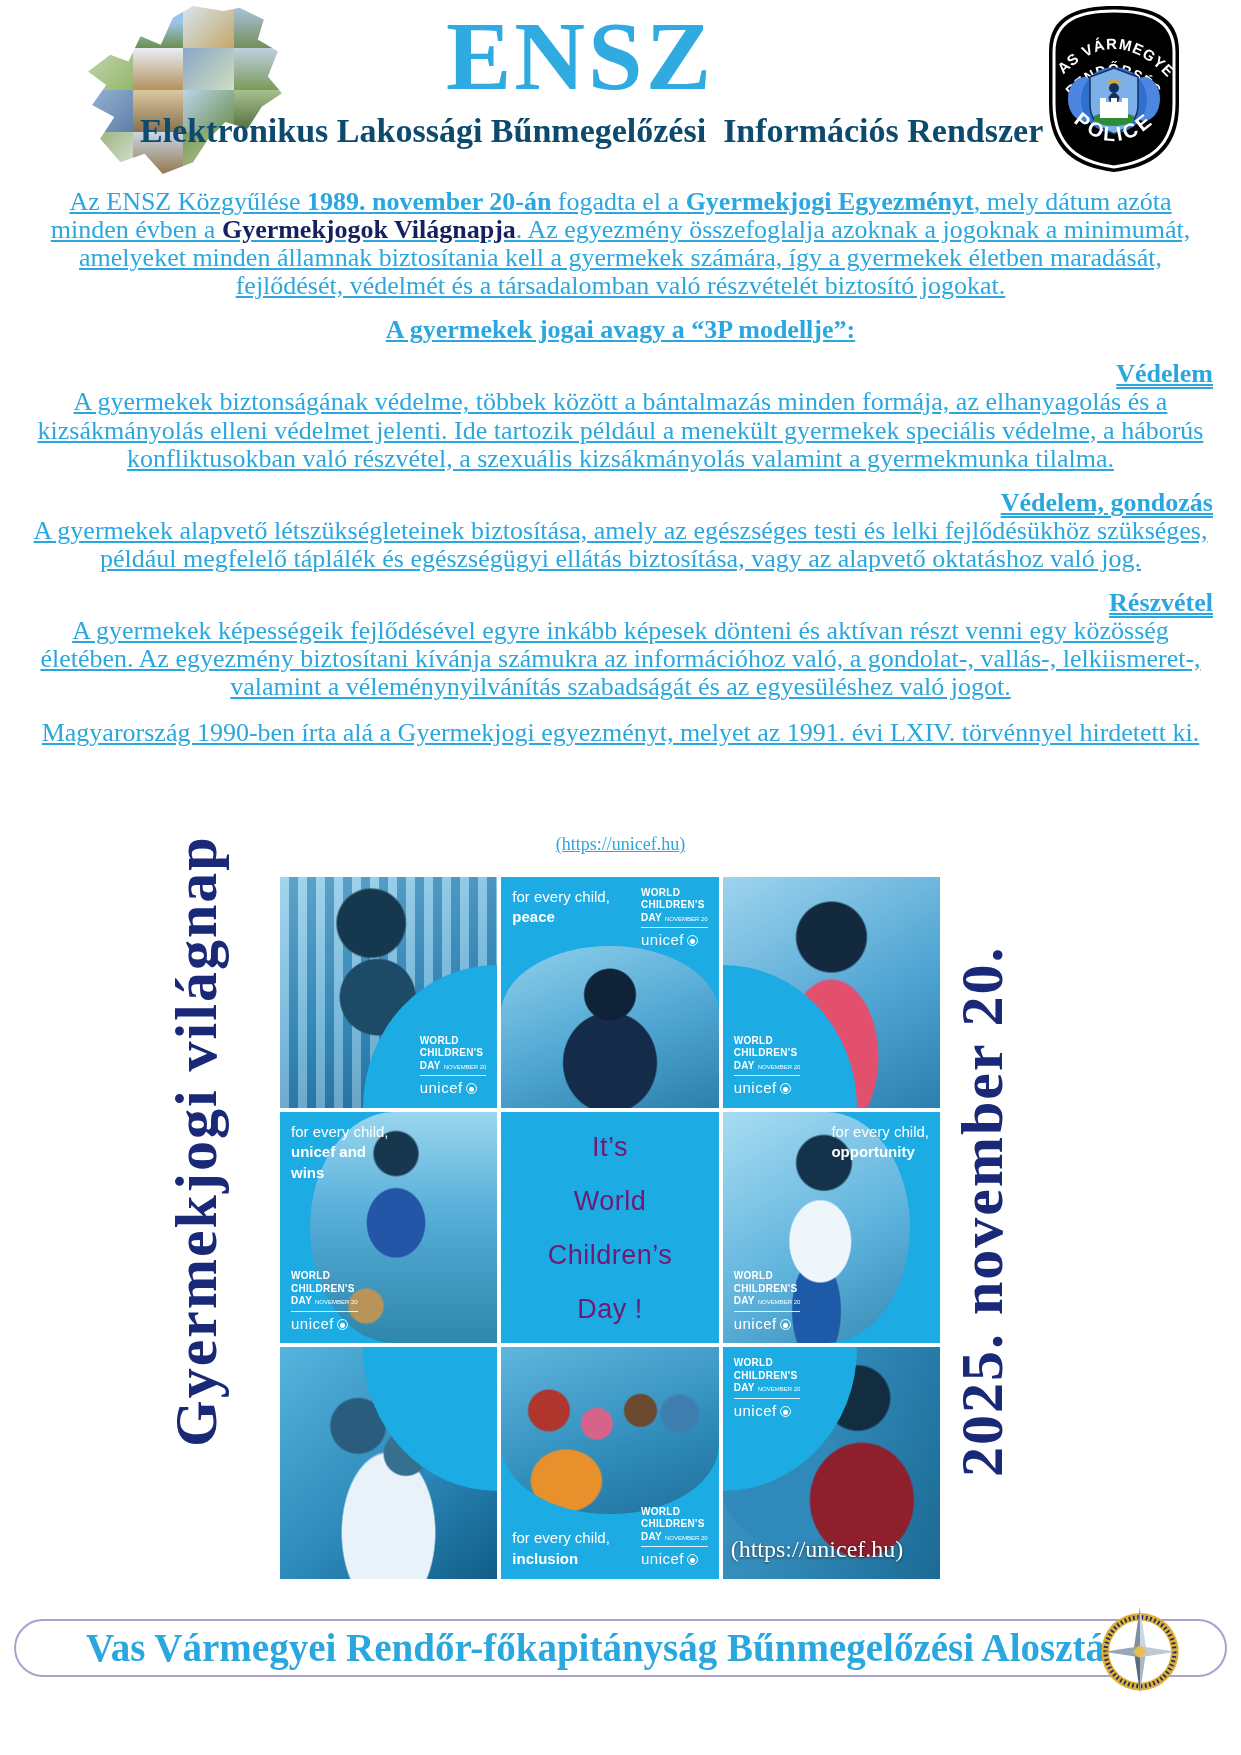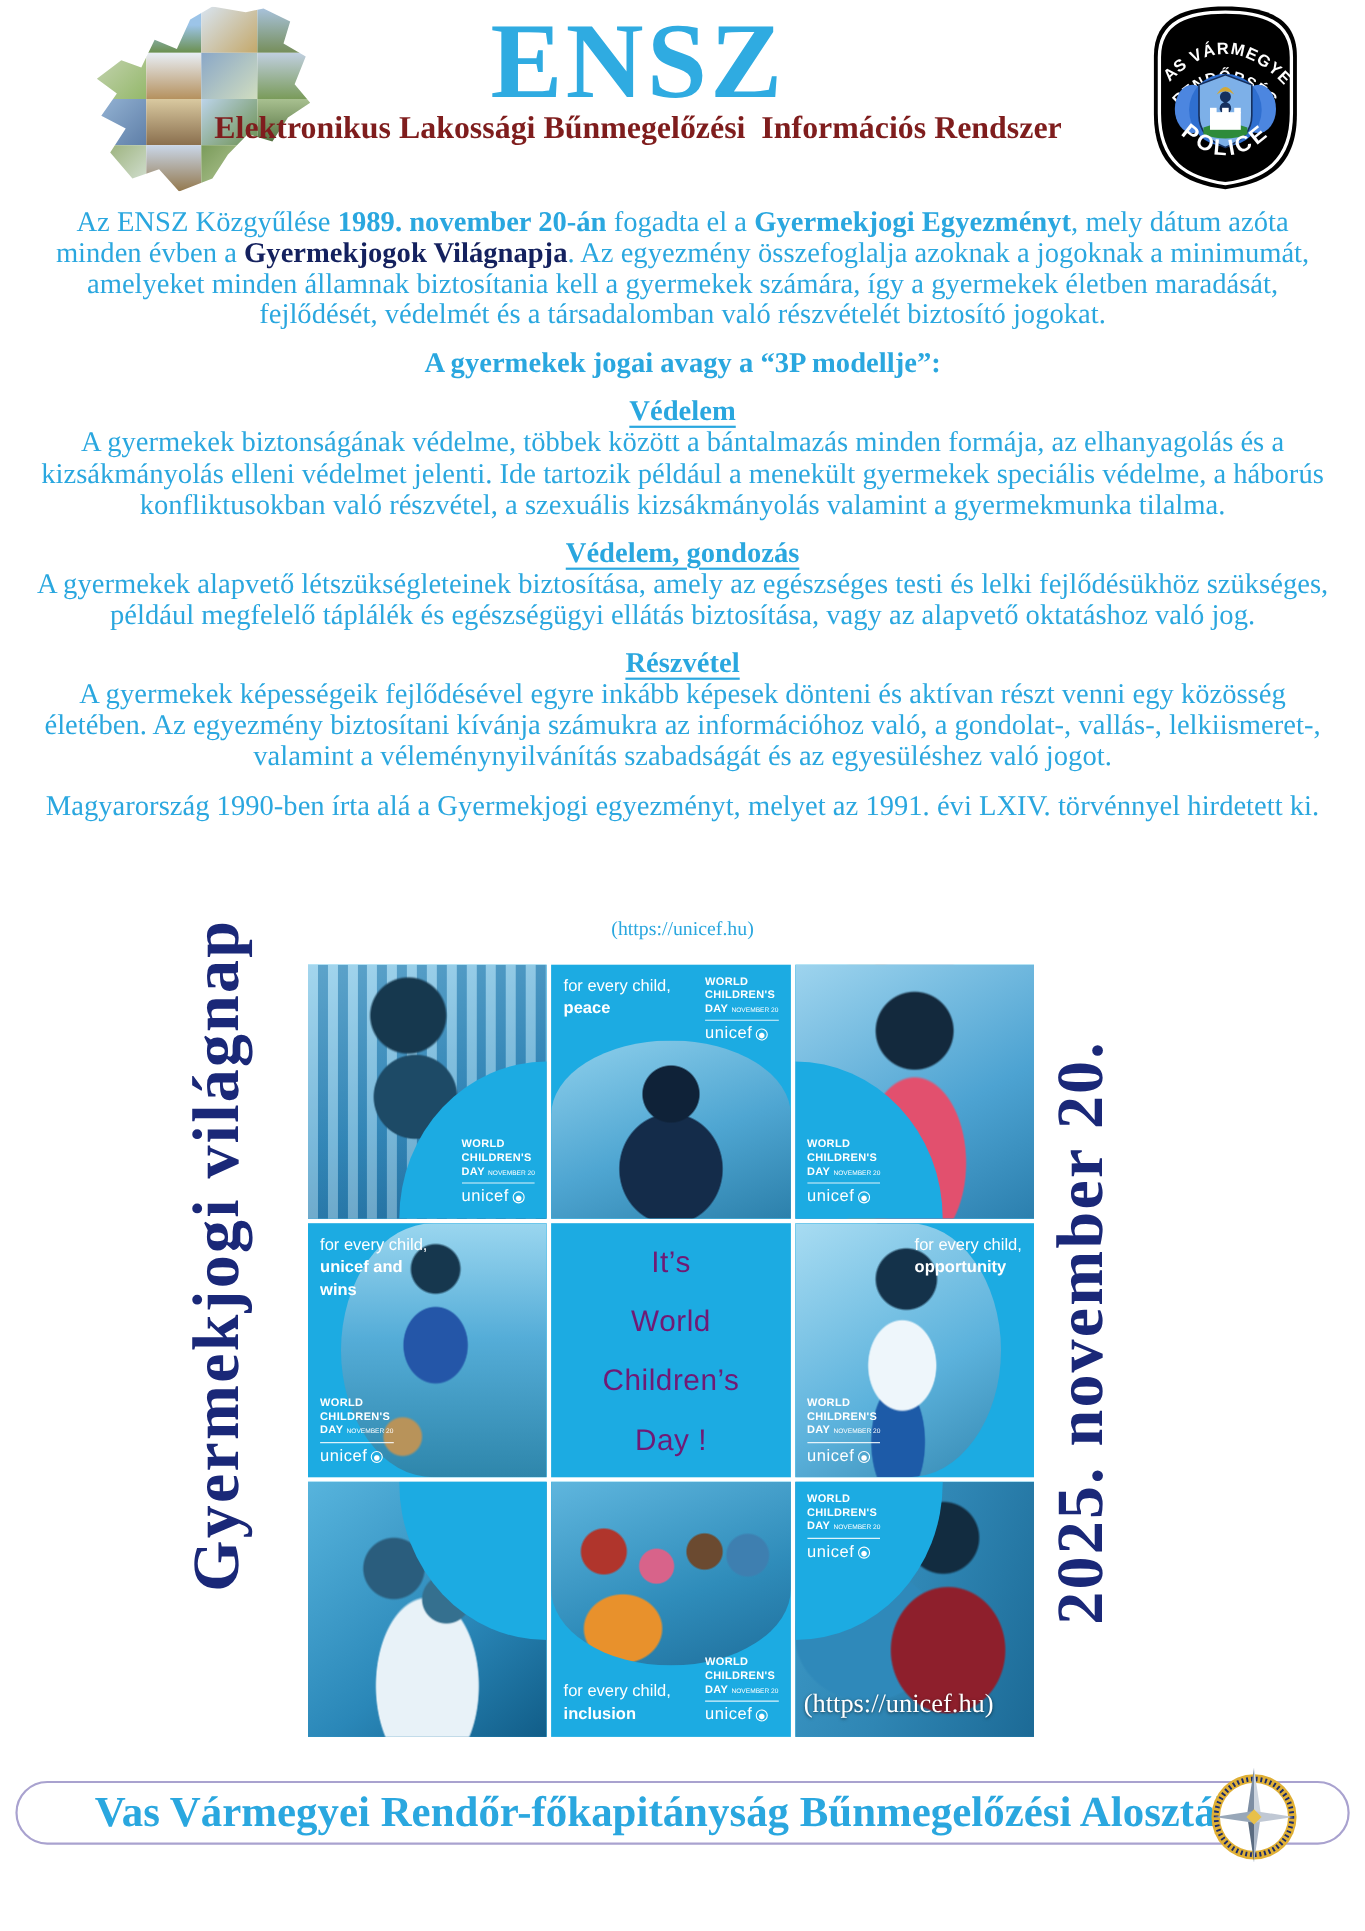--- a/index.html
+++ b/index.html
@@ -16,32 +16,32 @@
   .t3{background:linear-gradient(135deg,#d8e4f0,#c4a86a);} .t4{background:linear-gradient(180deg,#aac4e0,#768e5a);}
   .t5{background:linear-gradient(135deg,#c9d6b8,#94b86a);} .t6{background:linear-gradient(180deg,#e8eef5,#b5915e);}
   .t7{background:linear-gradient(135deg,#8aa7c7,#d0ddc0);} .t8{background:linear-gradient(180deg,#c0cfe0,#7a9b5a);}
   .t9{background:linear-gradient(135deg,#99b8d8,#5f7fa8);} .t10{background:linear-gradient(180deg,#d9c9a0,#8a6f4e);}
   .t11{background:linear-gradient(135deg,#bcd4ea,#6b8f4e);} .t12{background:linear-gradient(180deg,#a8c090,#4e6b3a);}
   .t13{background:linear-gradient(135deg,#90a86a,#d8e4da);} .t14{background:linear-gradient(180deg,#c9d6e8,#94794e);}
   .t15{background:linear-gradient(135deg,#7a9b5a,#c4d4a8);} .t16{background:linear-gradient(180deg,#b0c8e0,#687f52);}
 
   .elbir-title { position:absolute; left:300px; width:560px; top:0; text-align:center;
     font-size:98px; font-weight:bold; color:#2FABE1; letter-spacing:3px; }
-  .elbir-sub { position:absolute; left:140px; width:880px; top:100px; text-align:center;
-    font-size:29px; font-weight:bold; color:#7f1d1d; white-space:pre; }
+  .elbir-sub { position:absolute; left:140px; width:880px; top:112px; text-align:center;
+    font-size:34px; font-weight:bold; color:#0c4a6e; white-space:pre; }
   .badge { position:absolute; left:1044px; top:4px; }
 
   
-  .main { padding:10px 28px 0; text-align:center; color:#2AA7DF; font-size:26px; line-height:1.08; }
+  .main { padding:10px 28px 0; text-align:center; color:#2AA7DF; font-size:26px; line-height:1.08;text-decoration:underline; }
   .main p { margin:0; }
   .b  { font-weight:bold; }
   .bn { font-weight:bold; color:#14215E; }
   .model-heading { font-weight:bold; margin-top:16px !important; }
   .sec-head { font-weight:bold; margin-top:16px !important; text-decoration:underline;
-              text-decoration-thickness:2px; text-underline-offset:5px; }
+              text-decoration-thickness:2px; text-underline-offset:5px;text-align:right; }
   .closing { margin-top:18px !important; }
   .src-link { font-size:18px; margin-top:88px !important; }
 
   
   .poster { position:relative; height:702px; margin-top:22px; }
   .v-caption { position:absolute; writing-mode:vertical-rl; transform:rotate(180deg);
     font-weight:bold; color:#1A2878; font-size:60px; letter-spacing:2px; text-align:center; }
   .v-left  { left:162px; top:-56px; height:640px; width:120px; }
   .v-right { left:948px; top:-16px; height:700px; width:110px; }
 

